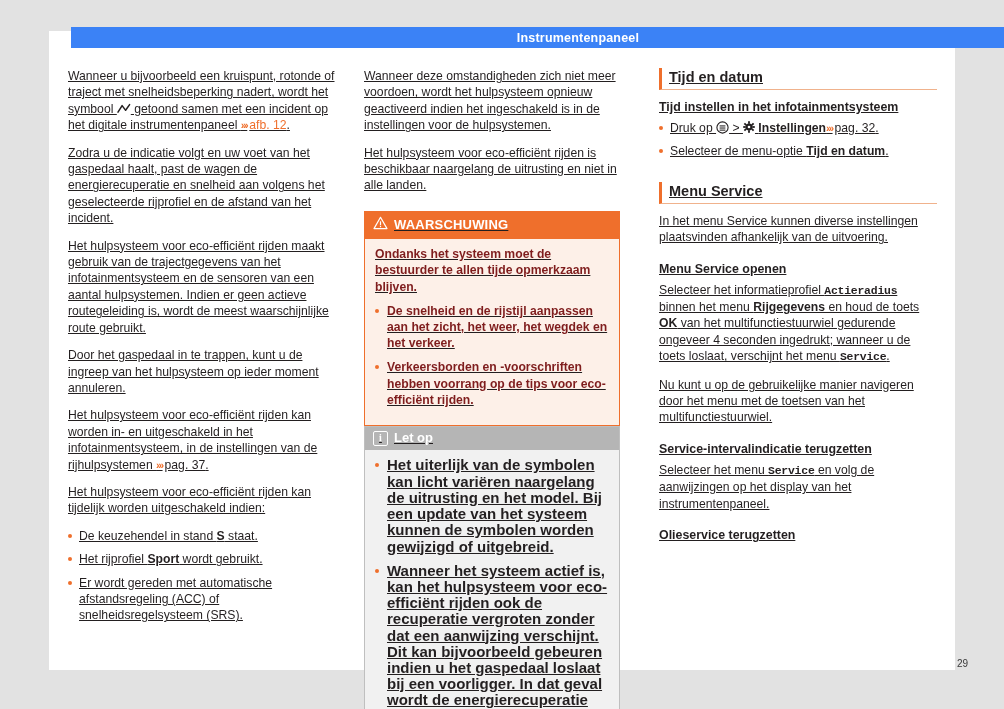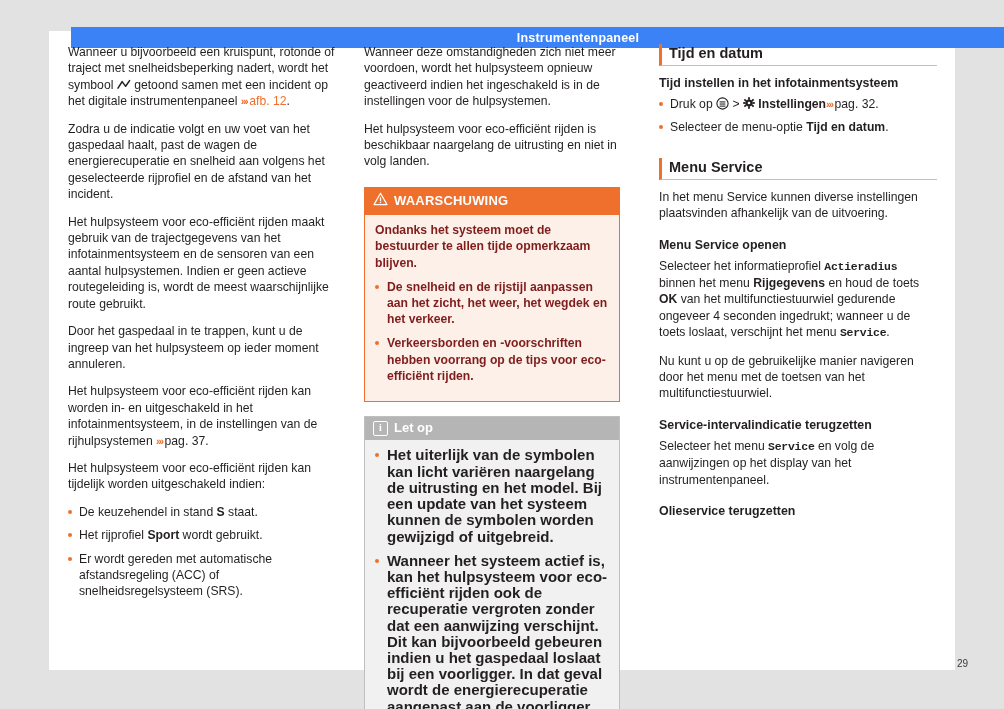--- a/index.html
+++ b/index.html
@@ -40,24 +40,25 @@
   }
   .columns {
     position: absolute;
     left: 0;
     top: 0;
     width: 1004px;
     height: 709px;
   }
   .col {
     position: absolute;
-    top: 44px;
+    top: 68px;
     font-size: 12.2px;
     line-height: 16.4px;
     color: #231f20;
+    text-decoration: underline;
   }
   .col-1 { left: 68px;  width: 272px; }
   .col-2 { left: 364px; width: 256px; }
   .col-3 { left: 659px; width: 278px; }
 
   p.para {
     margin: 0 0 11px 0;
     text-align: left;
   }
   p.para:last-child { margin-bottom: 0; }
@@ -102,21 +103,20 @@
     display: inline-block;
     vertical-align: -1px;
     width: 14px;
     height: 11px;
   }
 
   
   .warn-box {
     border: 1px solid #ef6f2c;
     margin-top: 17px;
-    margin-bottom: 14px;
     background: #fdf0e8;
   }
   .warn-head {
     background: #ef6f2c;
     color: #ffffff;
     font-weight: bold;
     font-size: 13px;
     padding: 4px 8px 5px 8px;
     display: flex;
     align-items: center;
@@ -230,21 +230,21 @@
 
     <p class="para">Het hulpsysteem voor eco-efficiënt rijden kan tijdelijk worden uitgeschakeld indien:</p>
 
     <div class="bullet-item"><span>De keuzehendel in stand </span><b>S</b><span> staat.</span></div>
     <div class="bullet-item"><span>Het rijprofiel </span><b>Sport</b><span> wordt gebruikt.</span></div>
     <div class="bullet-item"><span>Er wordt gereden met automatische afstandsregeling (ACC) of snelheidsregelsysteem (SRS).</span></div>
   </div>
 
   <div class="col col-2">
     <p class="para">Wanneer deze omstandigheden zich niet meer voordoen, wordt het hulpsysteem opnieuw geactiveerd indien het ingeschakeld is in de instellingen voor de hulpsystemen.</p>
-    <p class="para">Het hulpsysteem voor eco-efficiënt rijden is beschikbaar naargelang de uitrusting en niet in volg landen.</p>
+    <p class="para">Het hulpsysteem voor eco-efficiënt rijden is beschikbaar naargelang de uitrusting en niet in alle landen.</p>
 
     <div class="warn-box">
       <div class="warn-head">
         <span><svg width="15" height="14" viewBox="0 0 15 14">
               <path d="M7.5 1.3 L14 12.6 L1 12.6 Z" fill="none" stroke="#ffffff" stroke-width="1.2" stroke-linejoin="round"></path>
               <rect x="6.9" y="5.3" width="1.2" height="3.9" fill="#ffffff"></rect>
               <rect x="6.9" y="9.9" width="1.2" height="1.3" fill="#ffffff"></rect>
             </svg></span>
         <span>WAARSCHUWING</span>
       </div>

